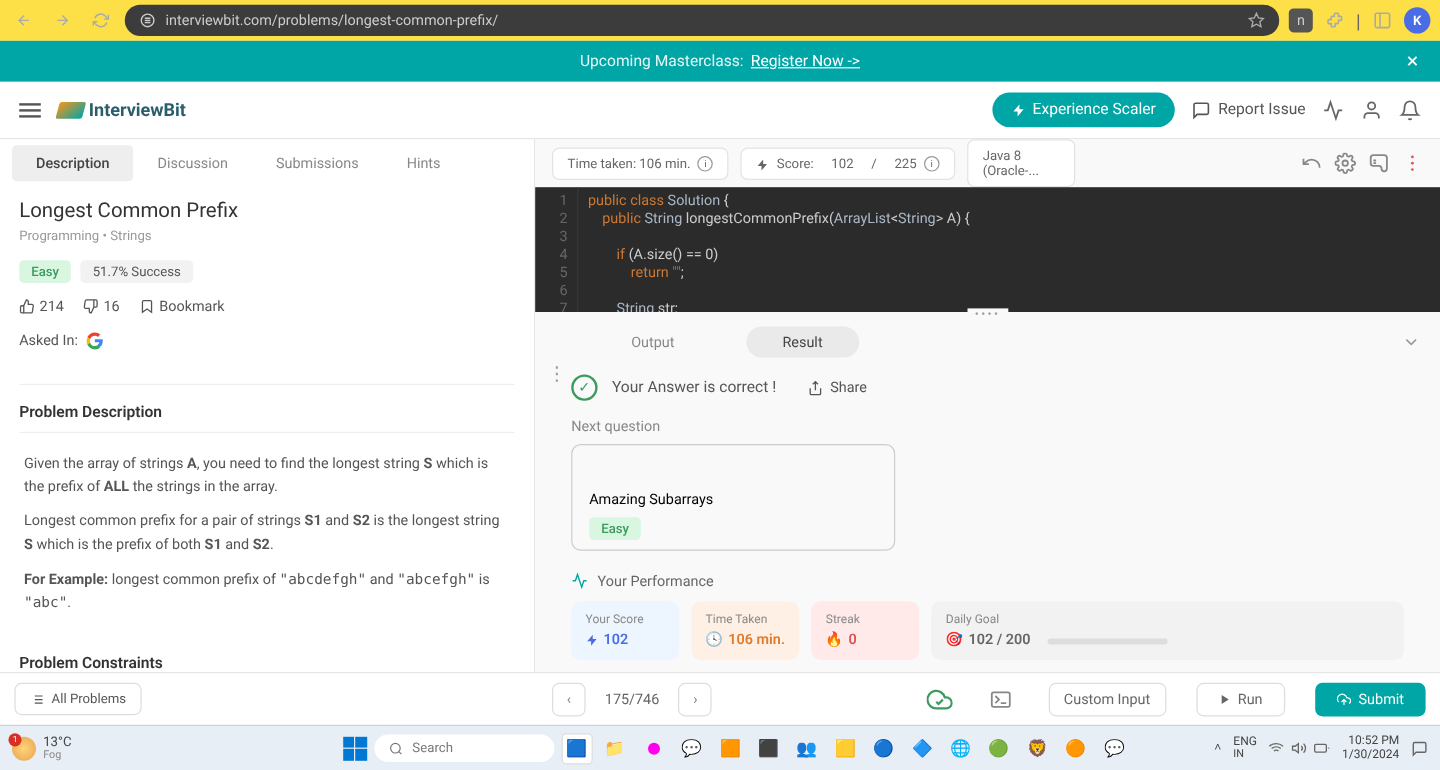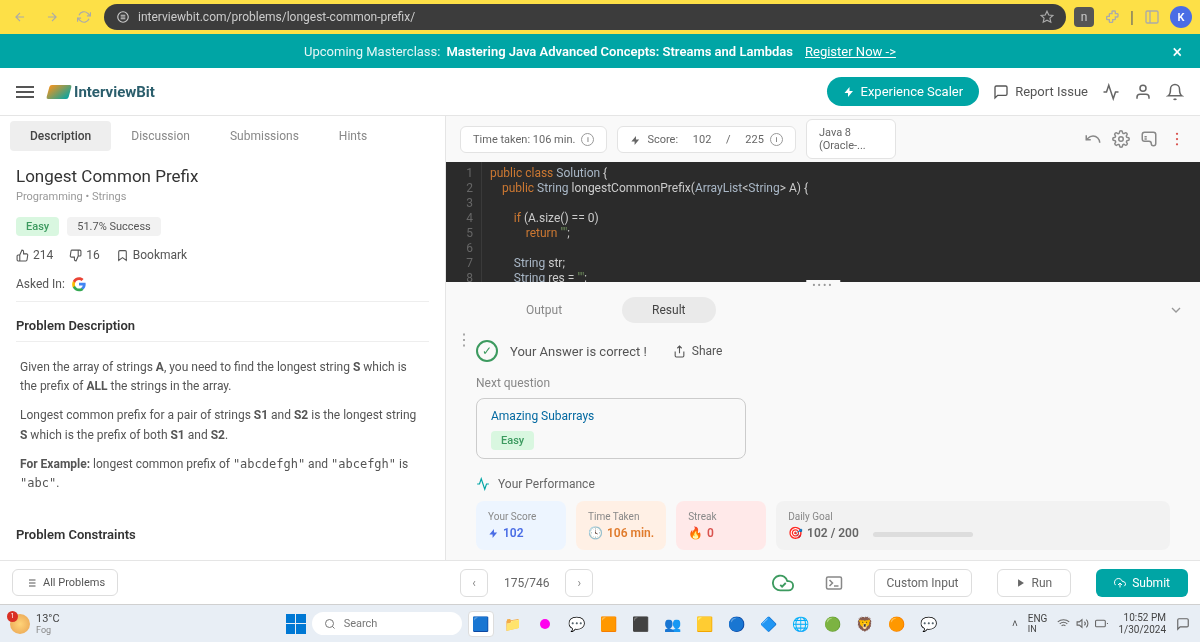--- a/index.html
+++ b/index.html
@@ -43,21 +43,21 @@
 .tab { padding: 8px 20px; font-size: 12px; color: #888; cursor: pointer; }
 .tab.active { background: #eee; color: #444; border-radius: 4px; font-weight: 500; }
 .problem-body { padding: 10px 16px; overflow-y: auto; flex: 1; }
 .ptitle { font-size: 17px; color: #333; margin-bottom: 4px; }
 .breadcrumb { font-size: 11px; color: #999; margin-bottom: 14px; }
 .badges-row { display: flex; gap: 8px; align-items: center; margin-bottom: 12px; }
 .badge-easy { background: #d9f7e0; color: #3c9a5f; padding: 3px 10px; border-radius: 4px; font-size: 11px; font-weight: 500; }
 .badge-success { background: #f2f2f2; color: #555; padding: 3px 10px; border-radius: 4px; font-size: 11px; }
 .actions-row { display: flex; gap: 16px; align-items: center; font-size: 12px; color: #555; margin-bottom: 14px; }
 .action { display: flex; align-items: center; gap: 4px; cursor: pointer; }
-.asked { font-size: 12px; color: #555; display: flex; align-items: center; gap: 6px; padding-bottom: 9px; border-bottom: 1px solid #eee; margin-bottom: 16px; }
+.asked { font-size: 12px; color: #555; display: flex; align-items: center; gap: 6px; padding-bottom: 28px; border-bottom: 1px solid #eee; margin-bottom: 16px; }
 .google-icon { width: 16px; height: 16px; }
 .section-title { font-size: 13px; font-weight: 600; color: #333; padding-bottom: 8px; border-bottom: 1px solid #eee; margin-bottom: 16px; }
 .desc { font-size: 12px; color: #555; line-height: 1.6; padding: 0 4px; }
 .desc p { margin-bottom: 10px; }
 .desc b { font-weight: 700; }
 .desc code { font-family: monospace; }
 
 
 .right { flex: 1; display: flex; flex-direction: column; background: #f9f9f9; }
 .toolbar { height: 46px; display: flex; align-items: center; padding: 0 14px; gap: 10px; }
@@ -78,21 +78,21 @@
 .otab.active { background: #eaeaea; color: #444; }
 .collapse { position: absolute; right: 16px; color: #999; cursor: pointer; }
 
 .result { padding: 10px 30px; flex: 1; position: relative; }
 .correct-row { display: flex; align-items: center; gap: 12px; margin-bottom: 14px; }
 .check-circle { width: 22px; height: 22px; border: 2px solid #3c9a5f; border-radius: 50%; display: flex; align-items: center; justify-content: center; color: #3c9a5f; font-size: 12px; }
 .correct-text { color: #555; font-size: 13px; }
 .share { display: flex; align-items: center; gap: 6px; color: #555; font-size: 12px; cursor: pointer; margin-left: 14px; }
 .next-label { font-size: 12px; color: #888; margin-bottom: 8px; }
 .next-card { border: 1px solid #ccc; border-radius: 8px; padding: 10px 14px; width: 270px; cursor: pointer; }
-.next-card .title { font-size: 12px; color: #0369a1; margin-bottom: 6px; }
+.next-card .title { font-size: 12px; color: #000000; margin-bottom: 6px; margin-top: 28px; }
 .perf-title { display: flex; align-items: center; gap: 8px; font-size: 12px; color: #666; margin: 18px 0 10px; }
 .stats { display: flex; gap: 10px; }
 .stat { border-radius: 8px; padding: 10px 12px; font-size: 11px; min-width: 90px; }
 .stat .label { color: #888; margin-bottom: 4px; font-size: 10px; }
 .stat .value { font-size: 12px; font-weight: 600; display: flex; align-items: center; gap: 4px; }
 .stat.blue { background: #edf5ff; }
 .stat.blue .value { color: #4a6de5; }
 .stat.orange { background: #fff0e5; }
 .stat.orange .value { color: #e07b2c; }
 .stat.red { background: #ffe9e9; }
@@ -170,21 +170,20 @@
     <svg width="16" height="16" viewBox="0 0 24 24" fill="none" stroke="currentColor" stroke-width="2">
         <rect x="3" y="3" width="18" height="18" rx="2"></rect>
         <line x1="9" y1="3" x2="9" y2="21"></line>
       </svg>
     <div class="profile-badge">K</div>
   </div>
 </div>
 
 <div class="banner">
   <span class="label">Upcoming Masterclass:</span>
-  <span class="title">Mastering Java Advanced Concepts: Streams and Lambdas</span>
   <span class="register">Register Now -&gt;</span>
   <span class="close">×</span>
 </div>
 
 <div class="topnav">
   <div class="hamburger">
       <span></span>
       <span></span>
       <span></span>
     </div>

